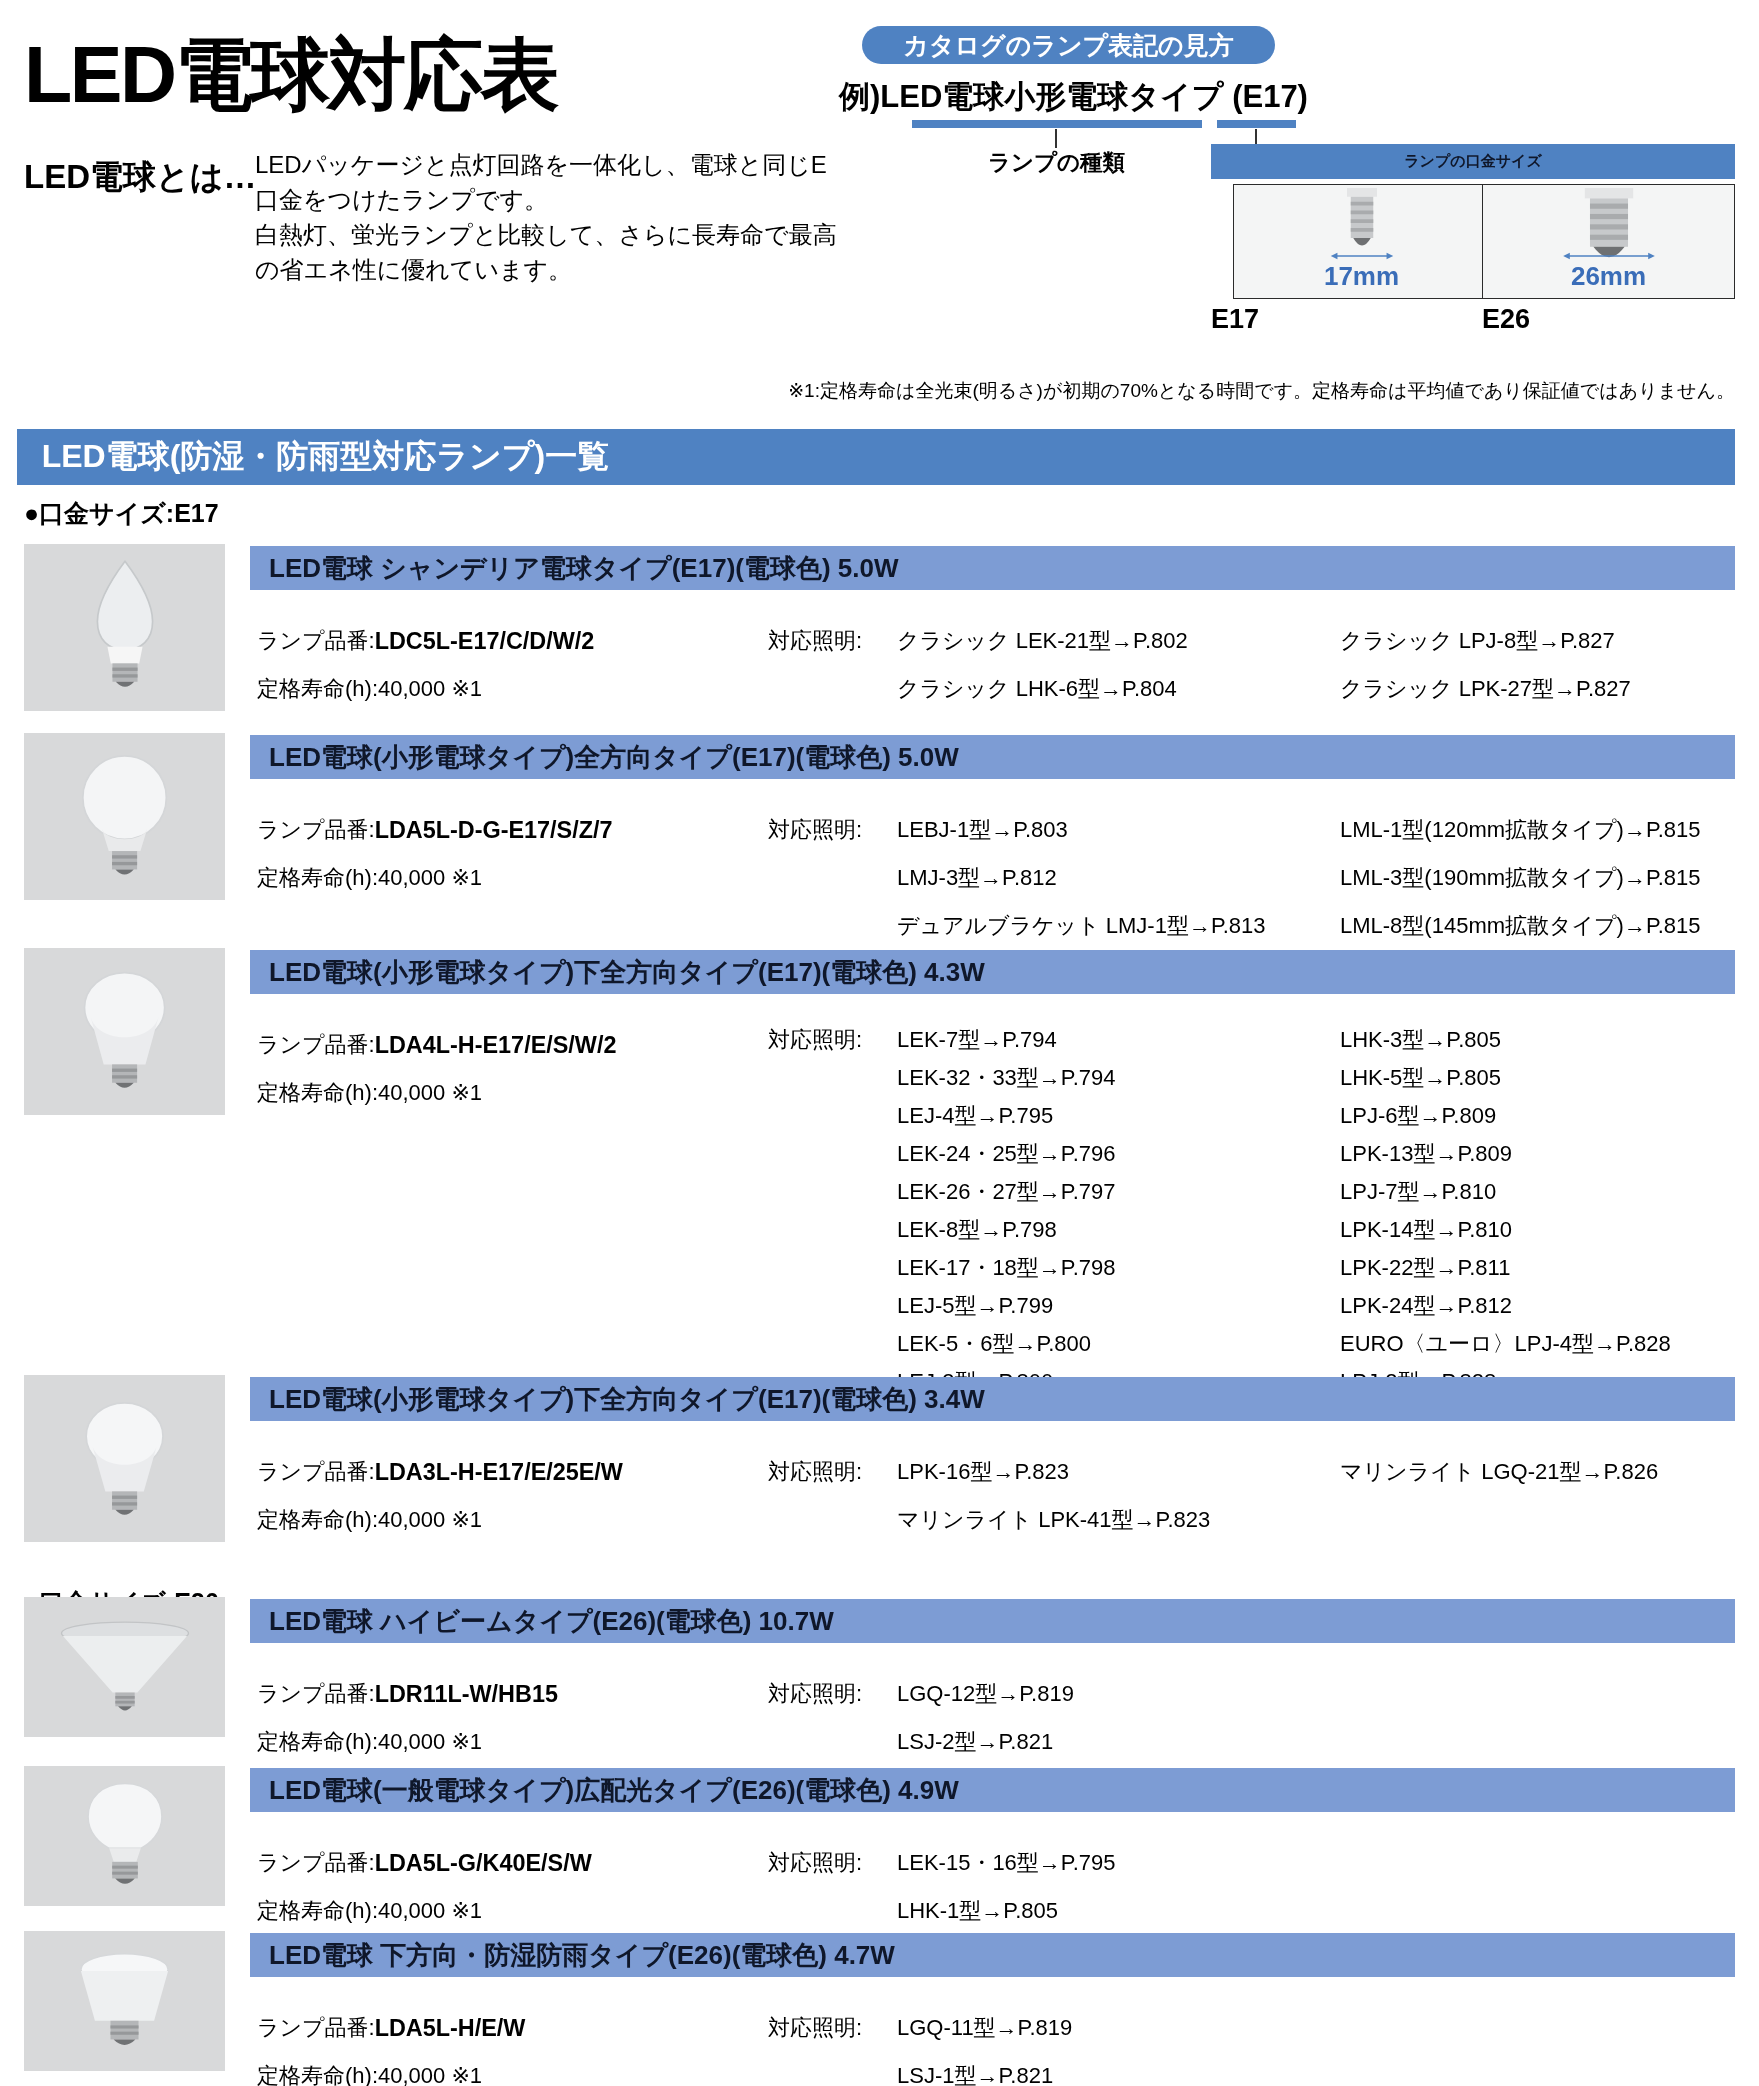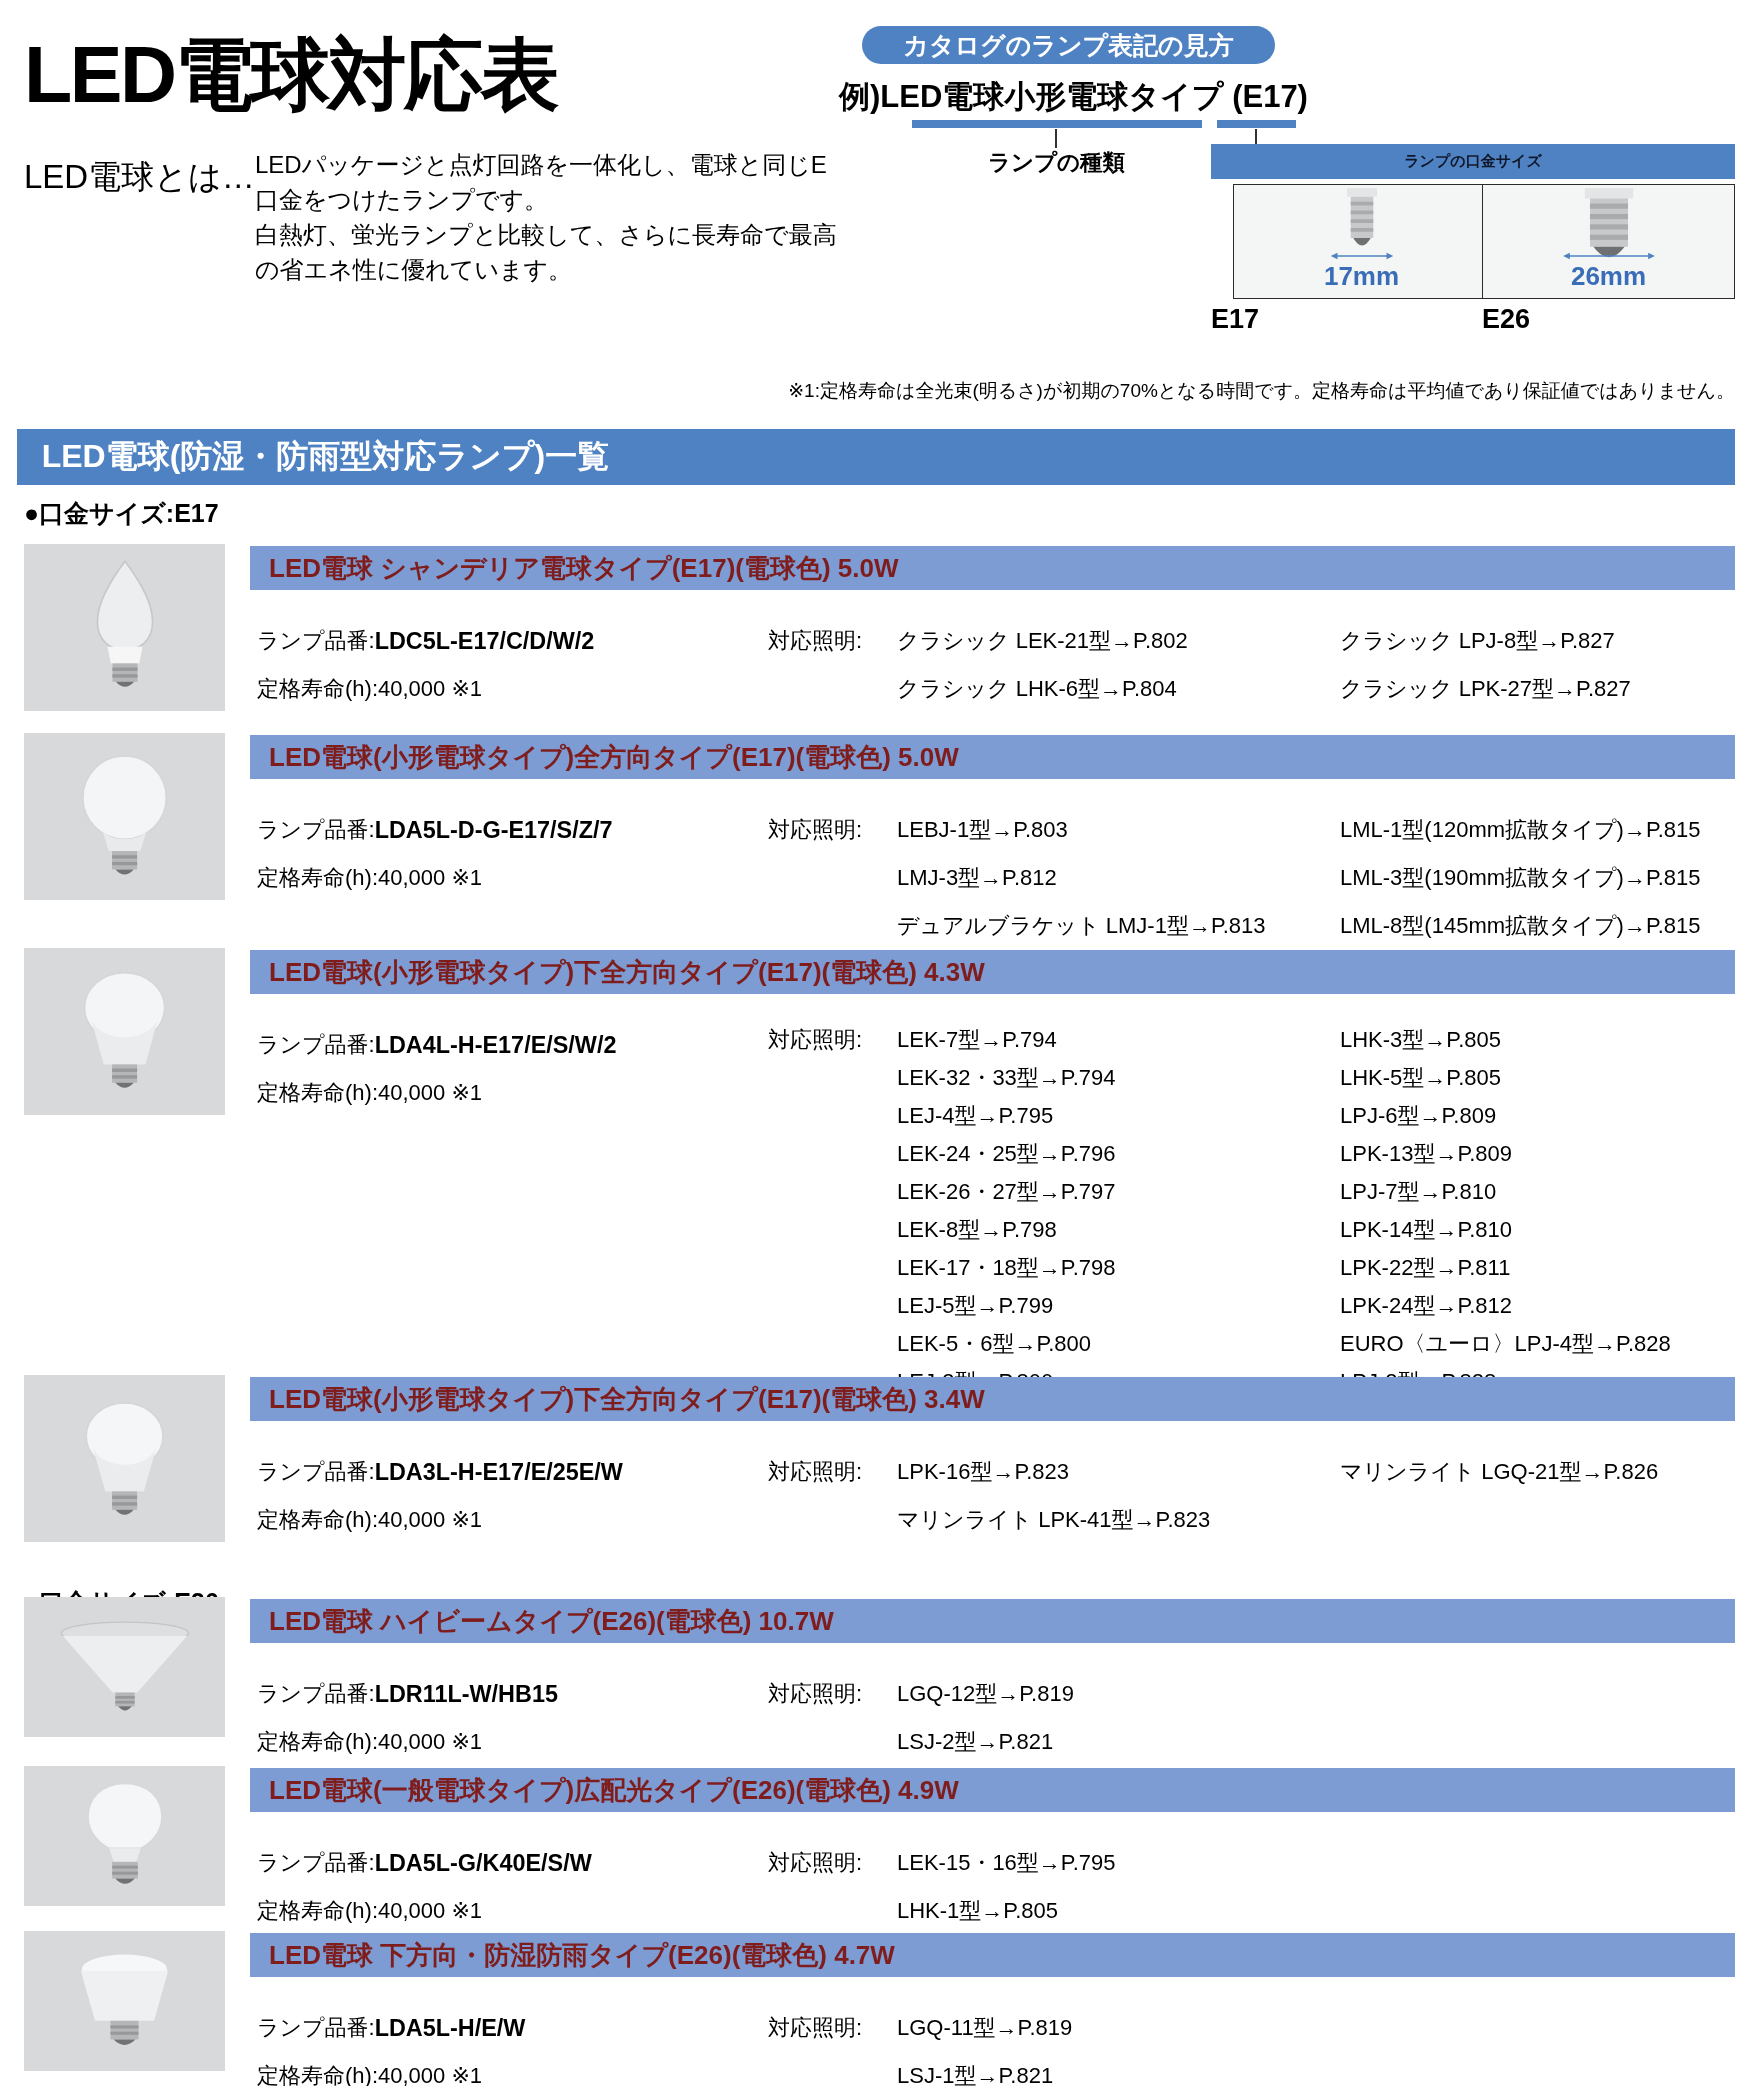--- a/index.html
+++ b/index.html
@@ -2,21 +2,21 @@
 <html style="font-size:6.7px"><head>
 <meta charset="utf-8">
 <style>
   html,body{margin:0;padding:0;background:#ffffff;}
   .page{position:relative;width:1759px;height:2704px;background:#ffffff;overflow:hidden;
         font-family:"Liberation Sans","DejaVu Sans",sans-serif;color:#000;}
   .abs{position:absolute;}
 
   
   .page-title{left:24px;top:23px;font-size:79px;font-weight:bold;letter-spacing:-2.5px;}
-  .intro-label{left:24px;top:155px;font-size:33px;font-weight:normal;}
+  .intro-label{left:24px;top:155px;font-size:33px;font-weight:bold;}
   .intro-text{left:255px;top:147px;font-size:24px;line-height:35px;white-space:nowrap;}
 
   
   .pill{left:862px;top:26px;width:413px;height:38px;background:#4f82c2;border-radius:19px;
         color:#fff;font-size:25px;font-weight:bold;display:flex;align-items:center;justify-content:center;}
   .example-line{left:839px;top:76px;font-size:31px;font-weight:bold;white-space:nowrap;}
   .ul1{left:912px;top:120px;width:290px;height:8.3px;background:#4f82c2;}
   .ul2{left:1217px;top:120px;width:79px;height:8.3px;background:#4f82c2;}
   .conn1{left:1055px;top:129px;width:1.7px;height:19px;background:#333;}
   .conn2{left:1255px;top:129px;width:1.7px;height:16.7px;background:#333;}
@@ -39,21 +39,21 @@
             font-size:32px;font-weight:bold;display:flex;align-items:center;padding-left:25px;box-sizing:border-box;}
   .group-label{font-size:25px;font-weight:bold;left:24px;}
   .g-e17{top:497px;}
   .g-e26{top:1586px;}
 
   
   .product{position:absolute;left:0;width:1759px;}
   .photo{position:absolute;left:24px;top:-2.5px;width:201px;background:#d8d9da;
          display:flex;align-items:center;justify-content:center;}
   .ph400{height:167px;} .ph335{height:140px;}
-  .phead{position:absolute;left:250px;top:0;width:1485px;height:44px;background:#7d9cd4;color:#7f1d1d;
+  .phead{position:absolute;left:250px;top:0;width:1485px;height:44px;background:#7d9cd4;color:#0f172a;
          font-size:26px;font-weight:bold;display:flex;align-items:center;padding-left:19px;box-sizing:border-box;}
   .pbody{position:absolute;left:0;top:71px;width:1759px;font-size:22px;}
   .pline{height:48px;display:flex;align-items:center;white-space:nowrap;}
   .pcol-left{position:absolute;left:257px;top:0;}
   .part-no{font-weight:bold;font-size:23.4px;}
   .slabel{position:absolute;left:768px;top:0;height:48px;display:flex;align-items:center;}
   .items{position:absolute;top:0;}
   .items.mid{left:897px;}
   .items.right{left:1340px;}
   .items .item{height:48px;display:flex;align-items:center;white-space:nowrap;text-align:right;}

